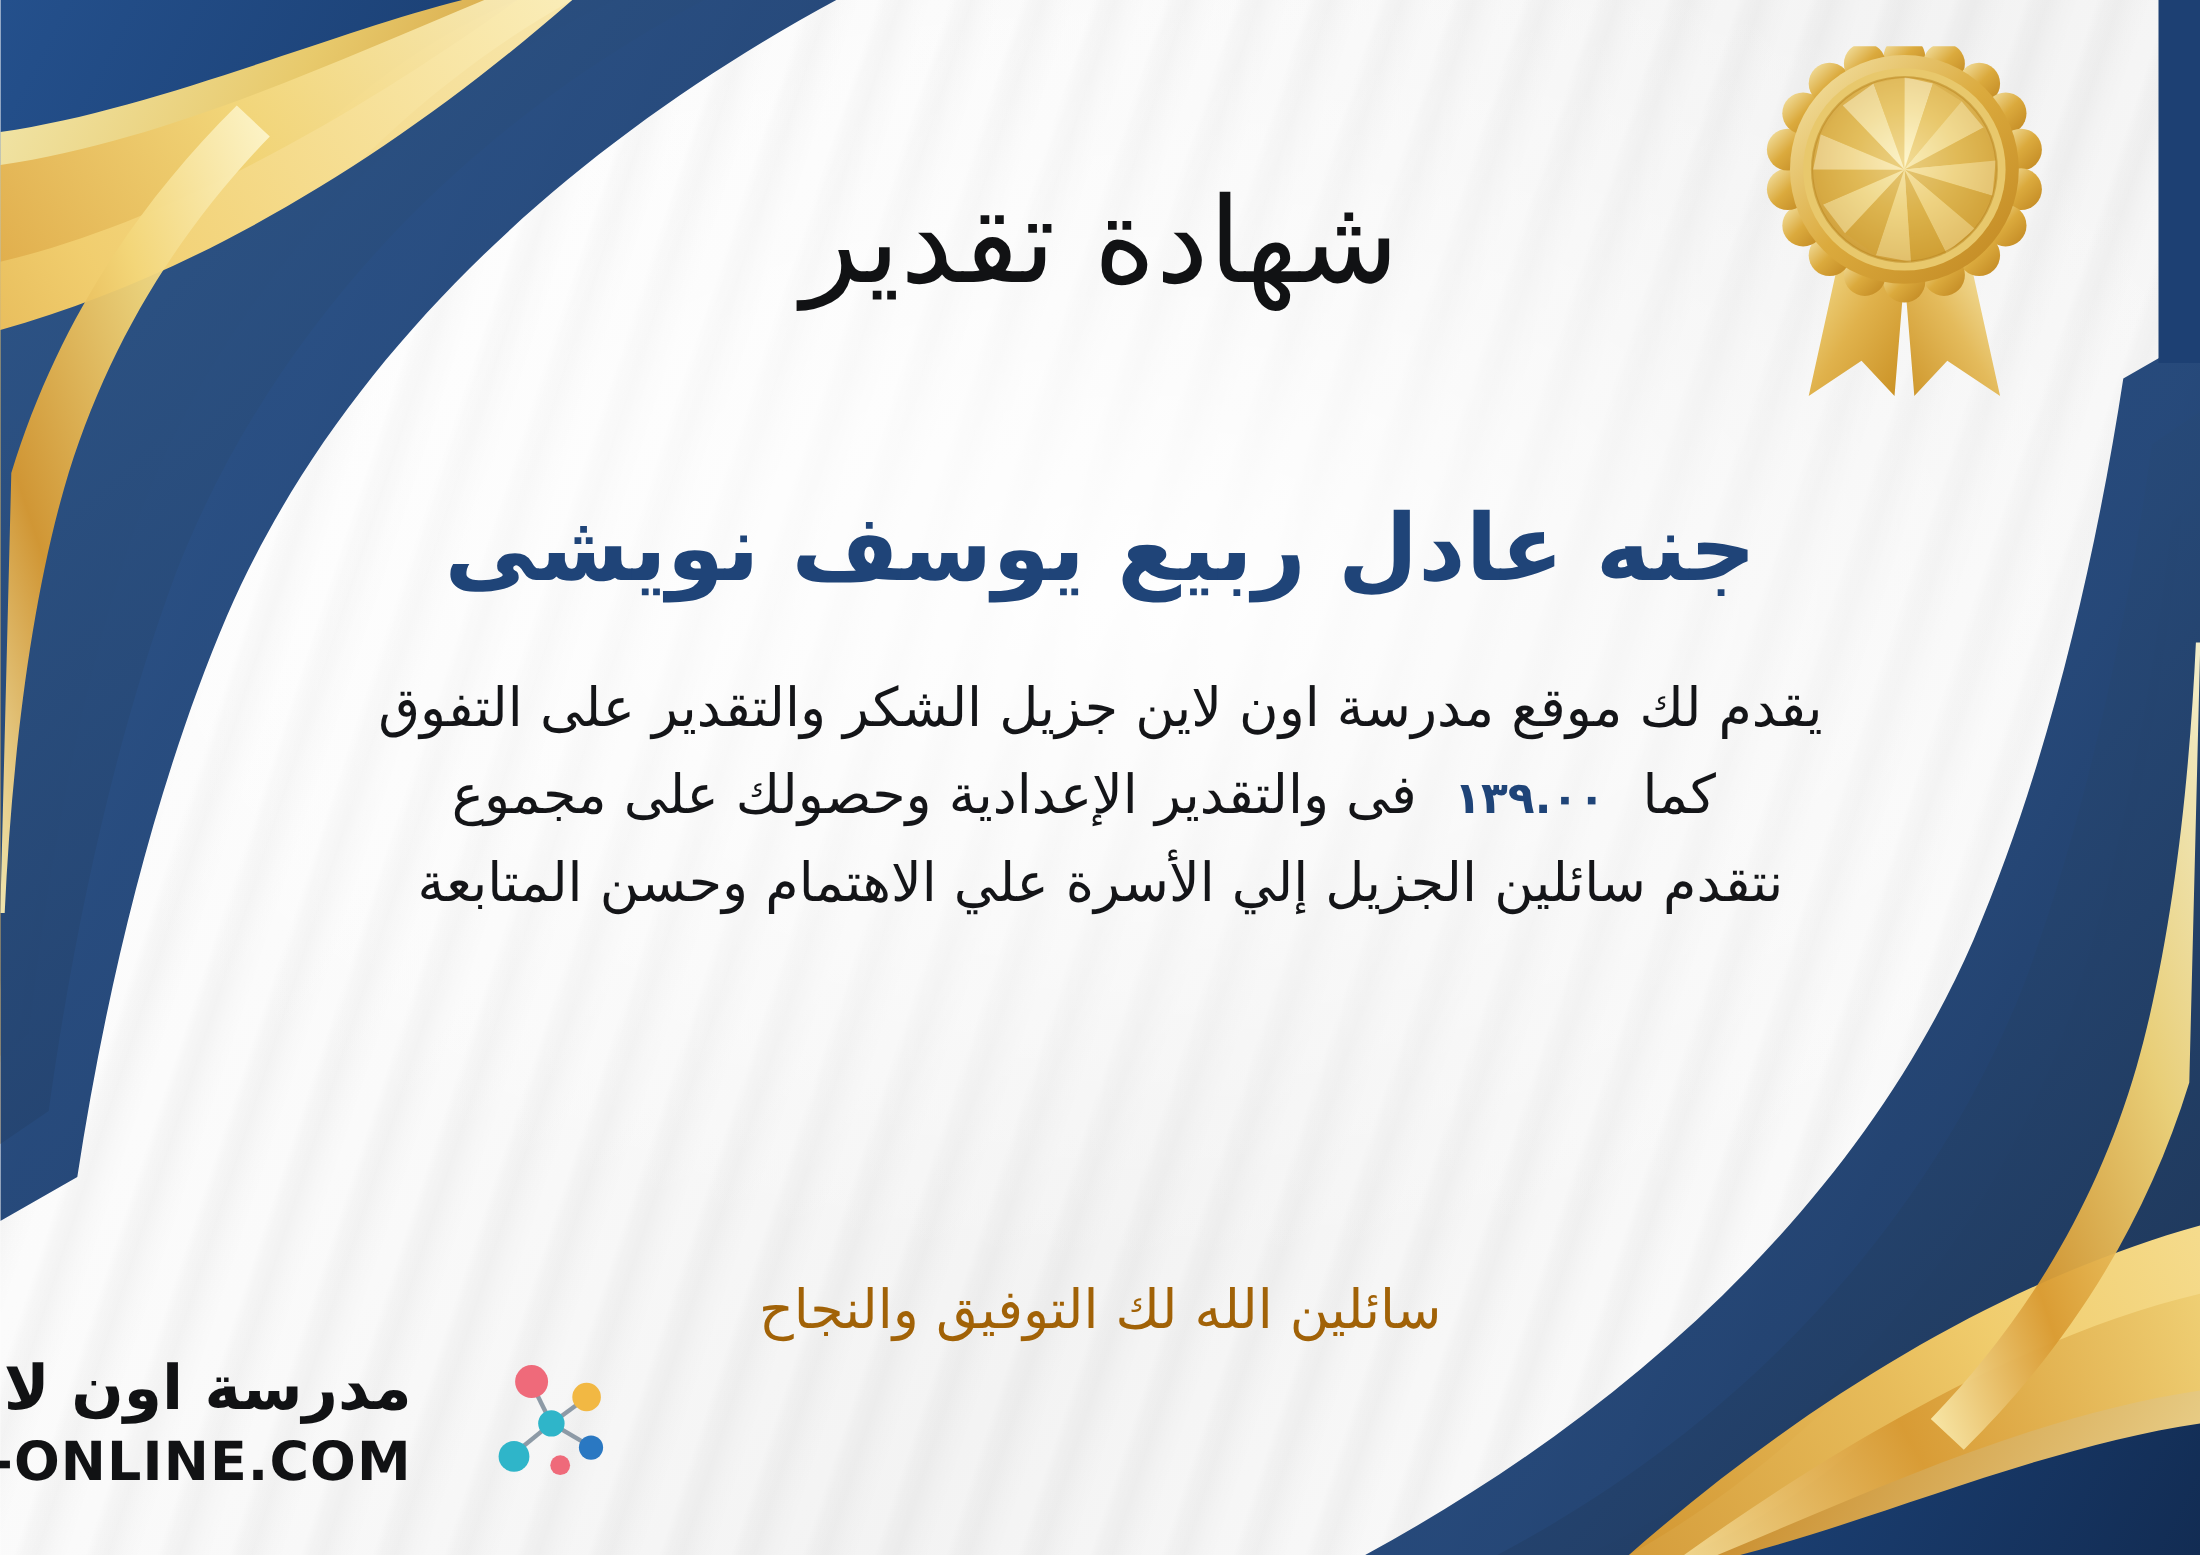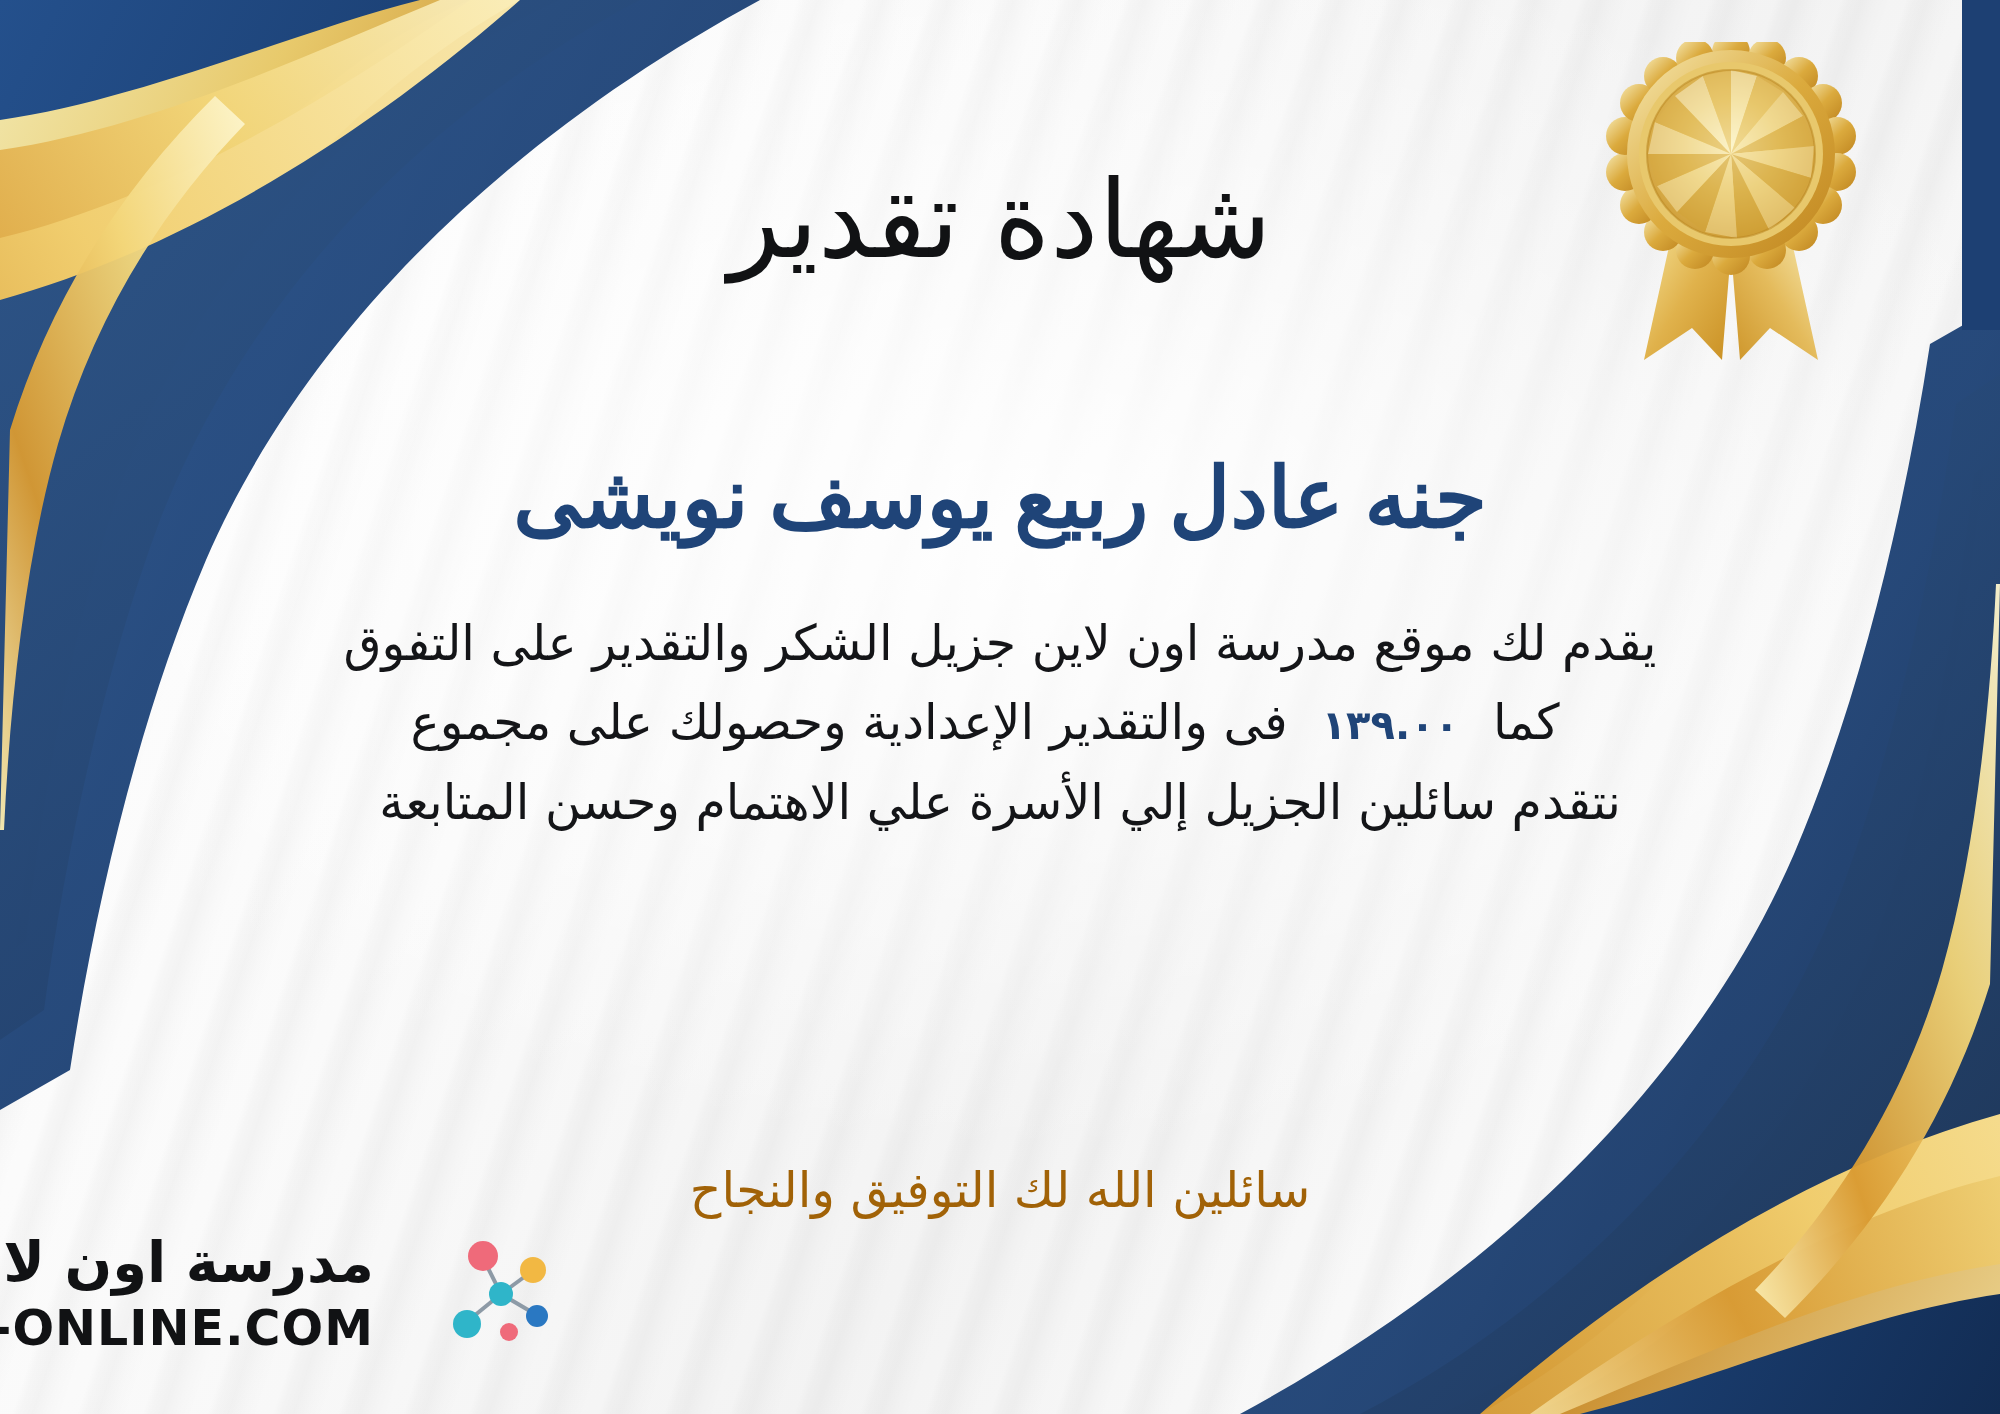--- a/index.html
+++ b/index.html
@@ -55,21 +55,20 @@
     line-height:1.25;
   }
 
   .student-name{
     position:absolute;
     top:400px;left:0;right:0;
     font-size:84px;
     font-weight:700;
     color:#1f4478;
     line-height:1.3;
-    font-family:Liberation Serif, serif;
   }
 
   .body-block{
     position:absolute;
     top:560px;left:60px;right:60px;
     color:#141518;
     font-size:49px;
     line-height:1.62;
     font-weight:400;
   }

